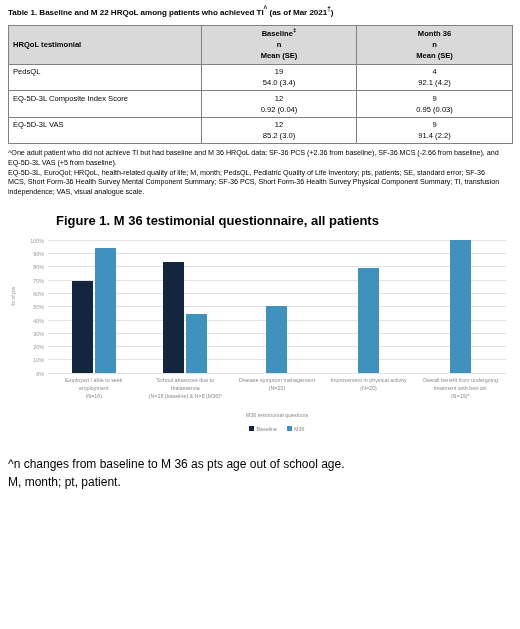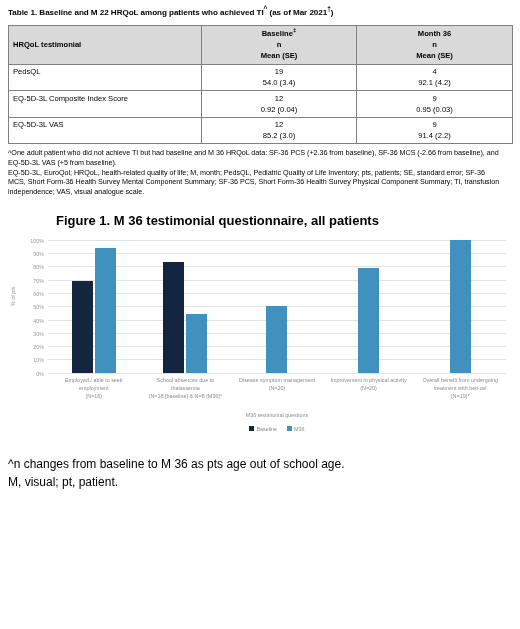--- a/index.html
+++ b/index.html
@@ -354,16 +354,16 @@
         </div>
         <div class="legend-item">
           <span class="swatch" style="background: rgb(65, 145, 191);"></span>
           <span>M36</span>
         </div>
       </div>
   </div>
 
   <div class="bottom-notes">
     <p>^n changes from baseline to M 36 as pts age out of school age.</p>
-    <p>M, visual; pt, patient.</p>
+    <p>M, month; pt, patient.</p>
   </div>
 
 </div>
 
 </body></html>

